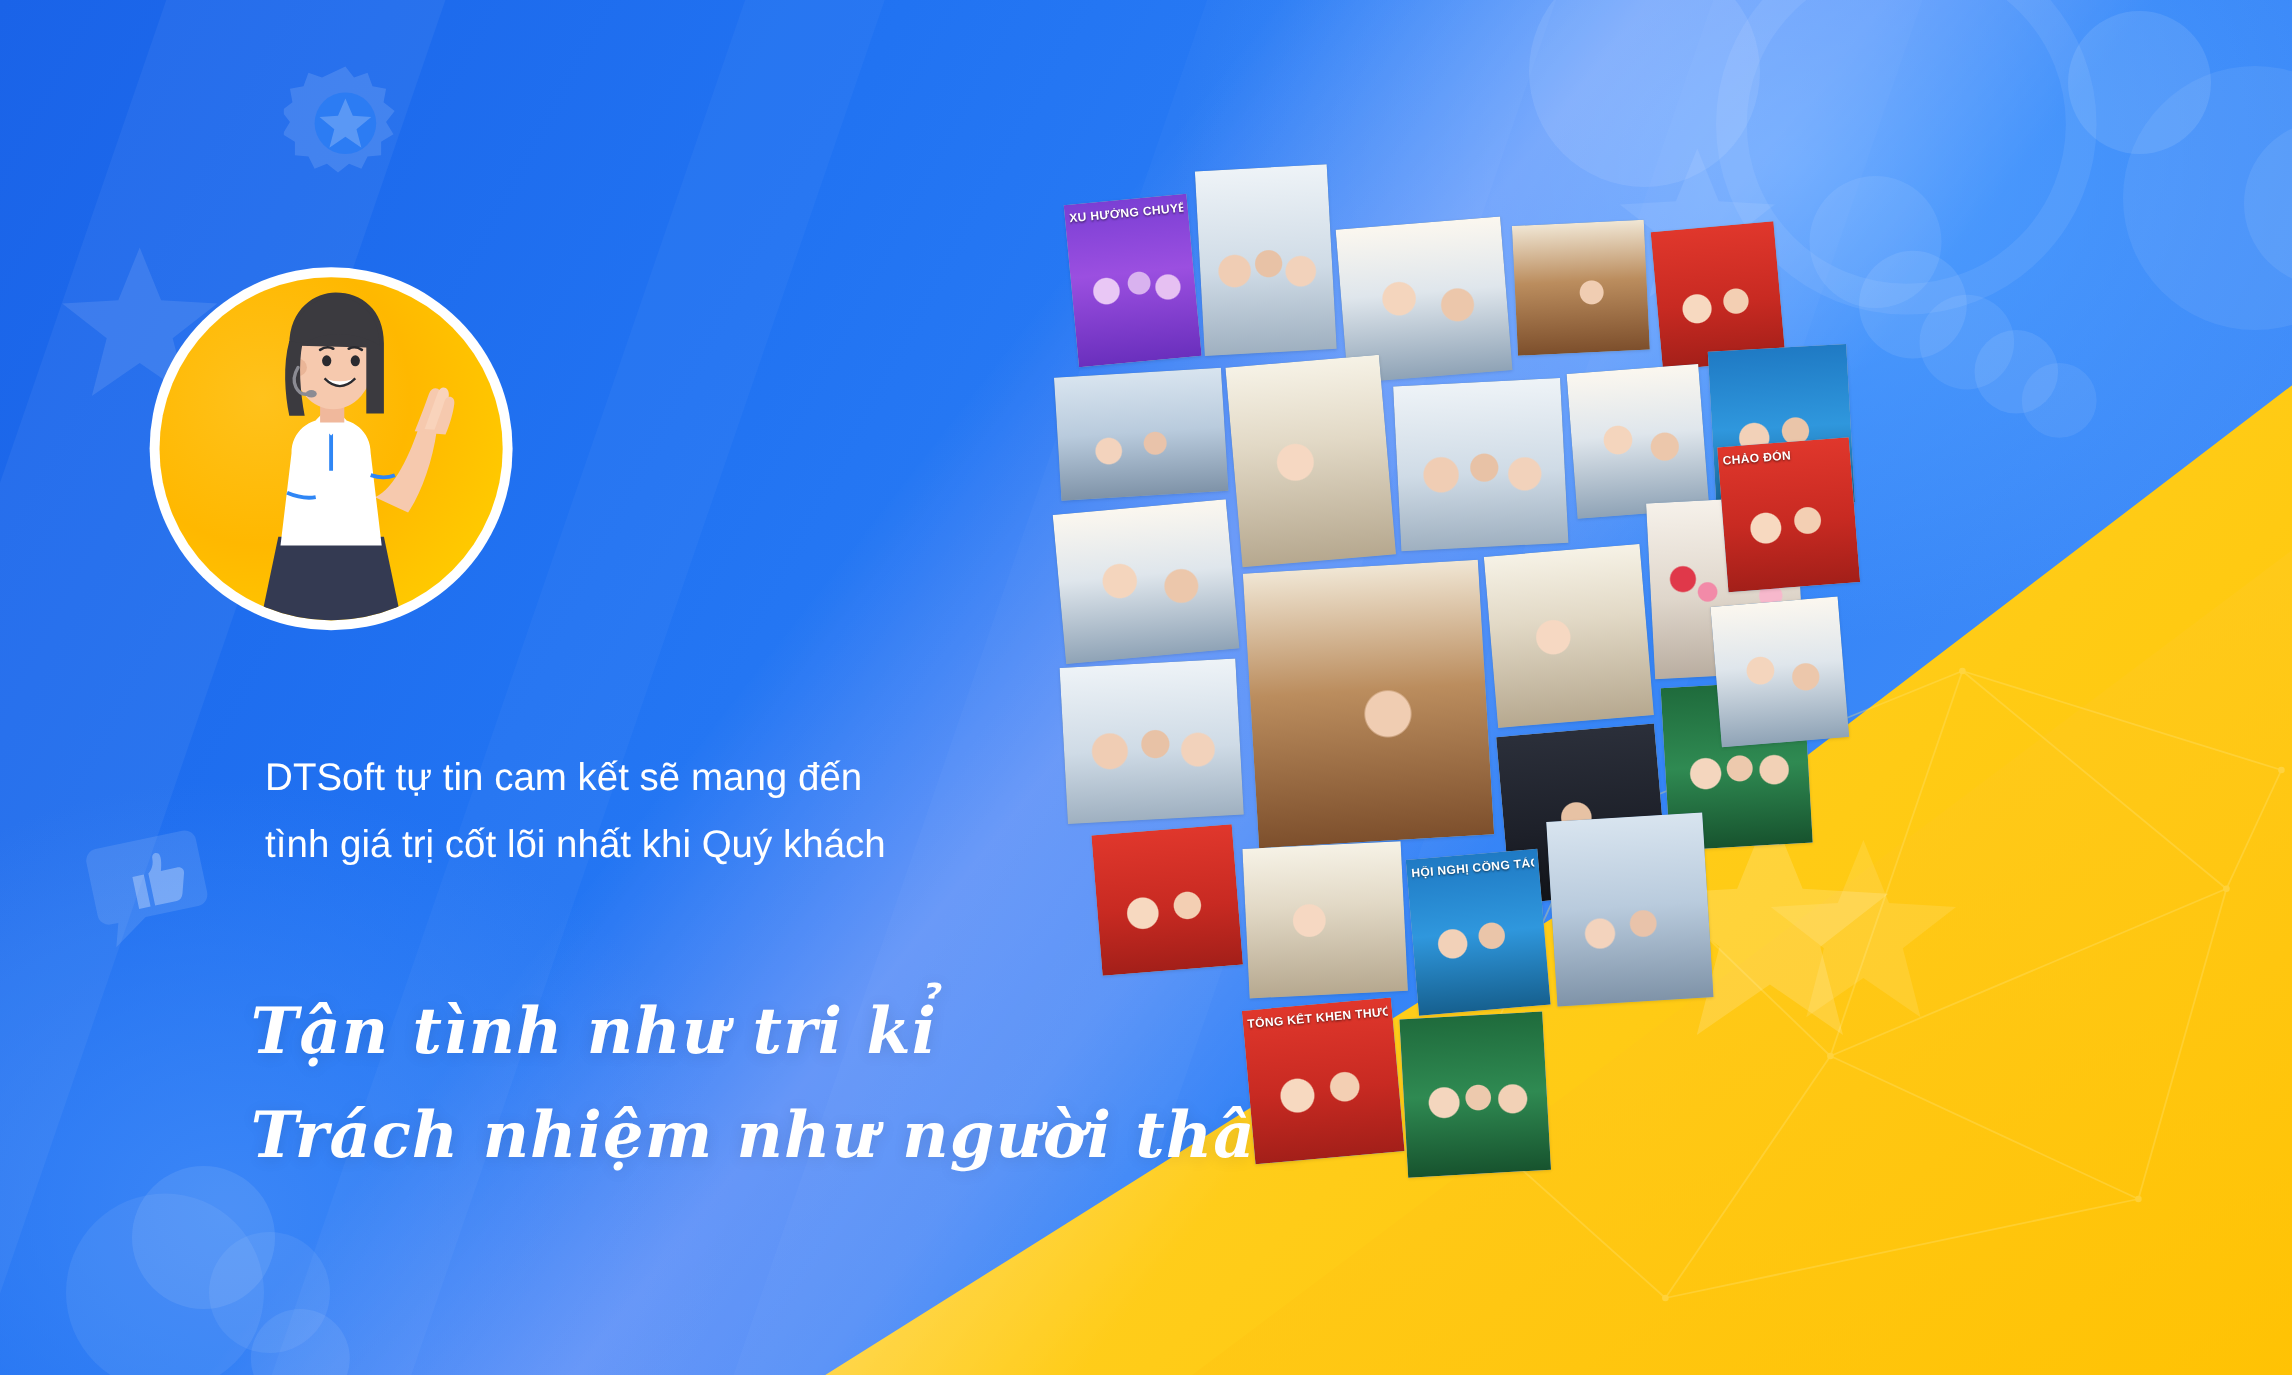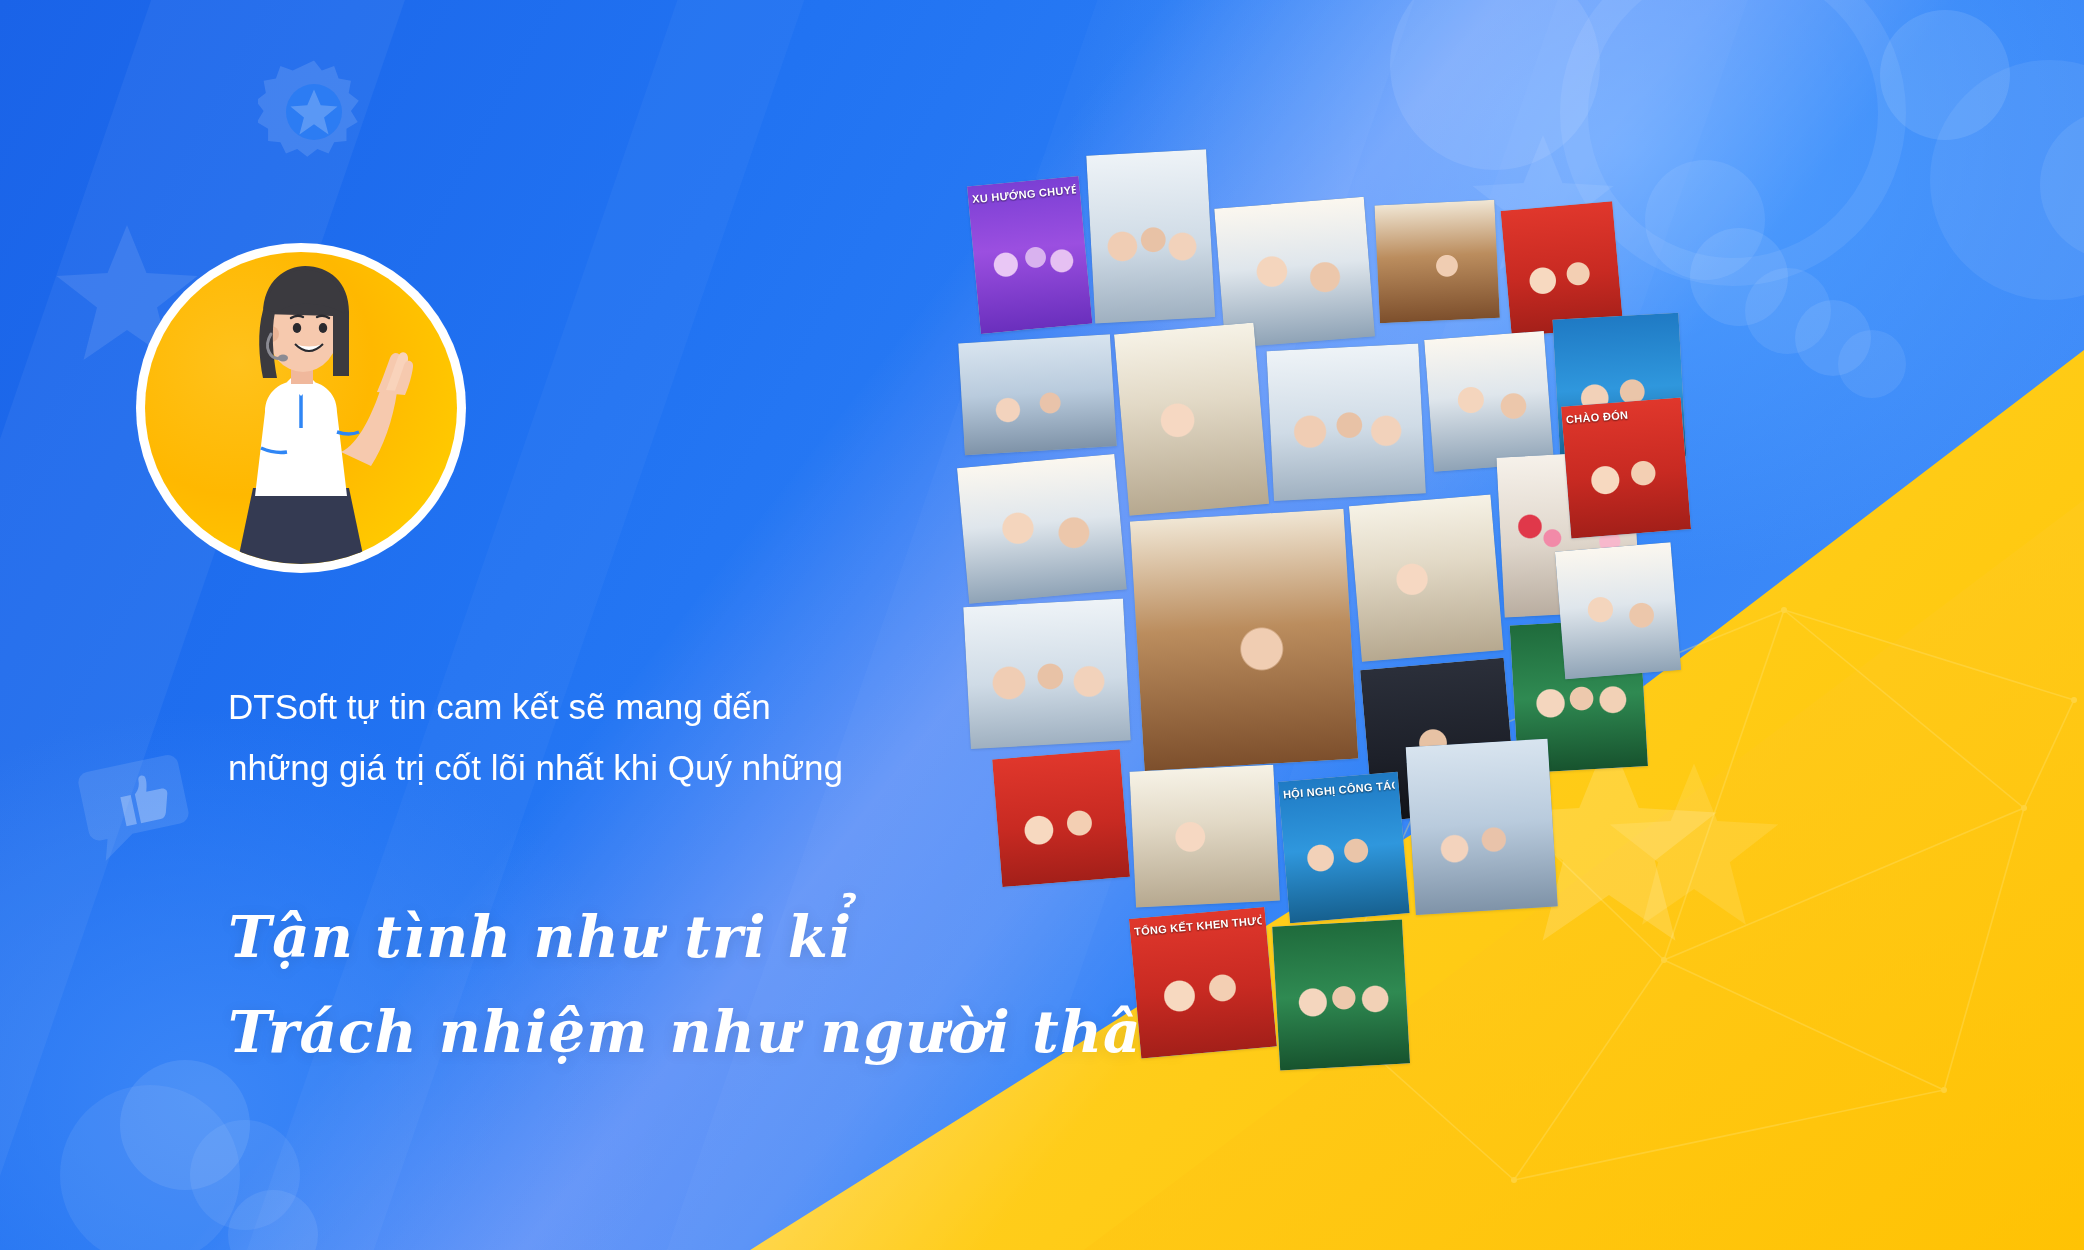--- a/index.html
+++ b/index.html
@@ -80,21 +80,21 @@
     font-size:68px;line-height:68px;
     font-weight:700;letter-spacing:.5px;
     text-shadow:0 2px 10px rgba(0,0,0,.08);
   }
   .headline div{white-space:nowrap;}
 
   .para{
     position:absolute;left:228px;top:676px;
     color:#ffffff;font-size:35px;line-height:61px;font-weight:400;
   }
-  .para div{white-space:nowrap;}
+  .para div{white-space:nowrap;margin-left:13px;}
 
   .tagline{
     position:absolute;left:228px;top:890px;
     color:#ffffff;
     font-family:"DejaVu Serif", serif;
     font-style:italic;font-weight:700;
     font-size:58px;line-height:95px;
     letter-spacing:1px;
     text-shadow:0 2px 14px rgba(0,0,0,.10);
   }
@@ -291,21 +291,21 @@
 
         <path d="M126 82 q-6 10 -2 18 q4 8 12 6" stroke="#8b8b93" stroke-width="3" fill="none" stroke-linecap="round"></path>
         <ellipse cx="138" cy="106" rx="5" ry="3.4" fill="#8b8b93"></ellipse>
       </svg>
     </div>
   </div>
 
 
   <div class="para">
     <div>DTSoft tự tin cam kết sẽ mang đến</div>
-    <div>những giá trị cốt lõi nhất khi Quý những</div>
+    <div>tình giá trị cốt lõi nhất khi Quý khách</div>
   </div>
 
   <div class="tagline">
     <div>Tận tình như tri kỉ</div>
     <div>Trách nhiệm như người thân</div>
   </div>
 
   <div class="mosaic" id="mosaic">
       <div class="tile" style="left: 0px; top: 38px; width: 112px; height: 148px; transform: rotate(-1.4deg);">
         <div class="ph purple"></div>

